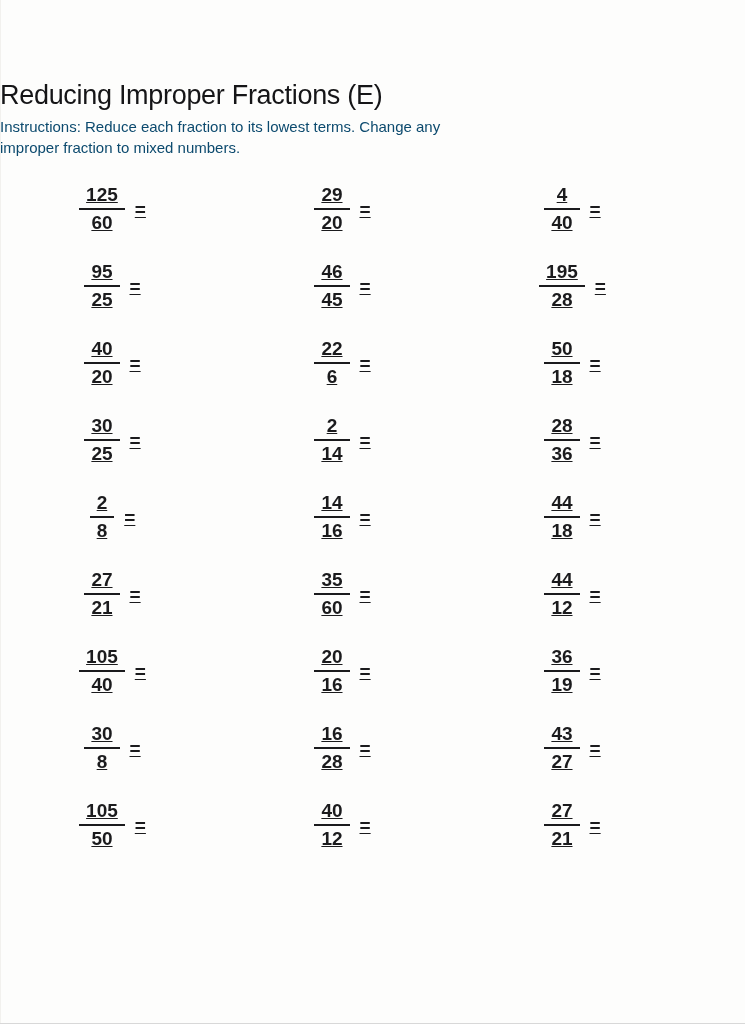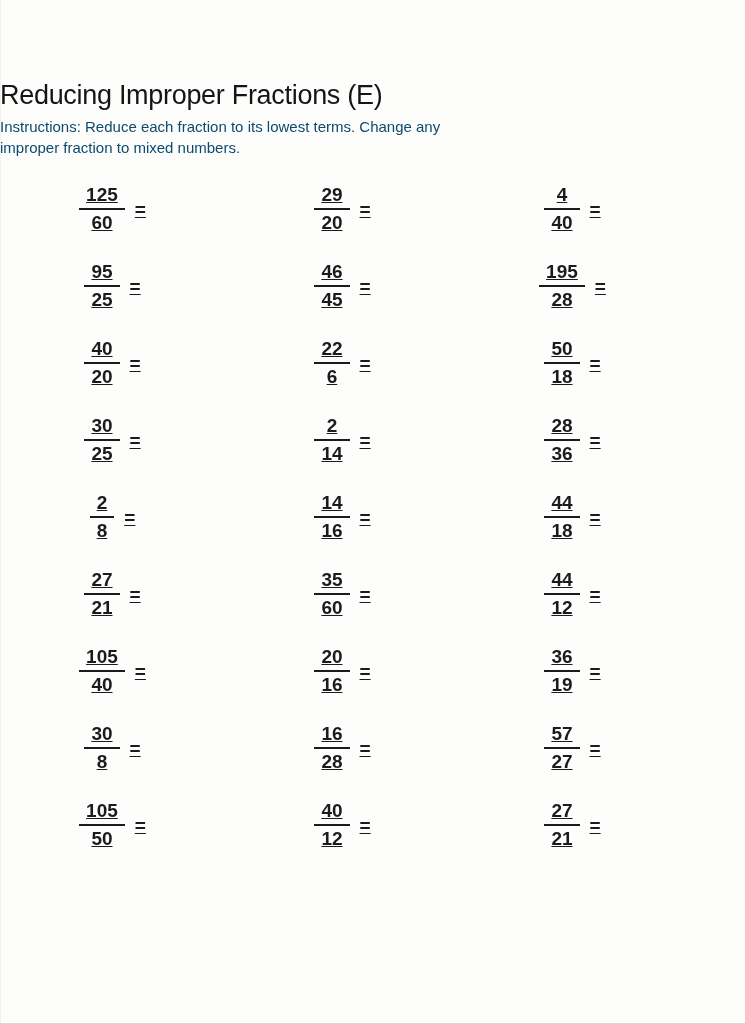--- a/index.html
+++ b/index.html
@@ -254,21 +254,21 @@
   <div class="problem">
     <span class="fraction">
       <span class="num">16</span>
       <span class="den">28</span>
     </span>
     <span class="eq">=</span>
   </div>
 
   <div class="problem">
     <span class="fraction">
-      <span class="num">57</span>
+      <span class="num">43</span>
       <span class="den">27</span>
     </span>
     <span class="eq">=</span>
   </div>
 
   <div class="problem">
     <span class="fraction">
       <span class="num">105</span>
       <span class="den">50</span>
     </span>

